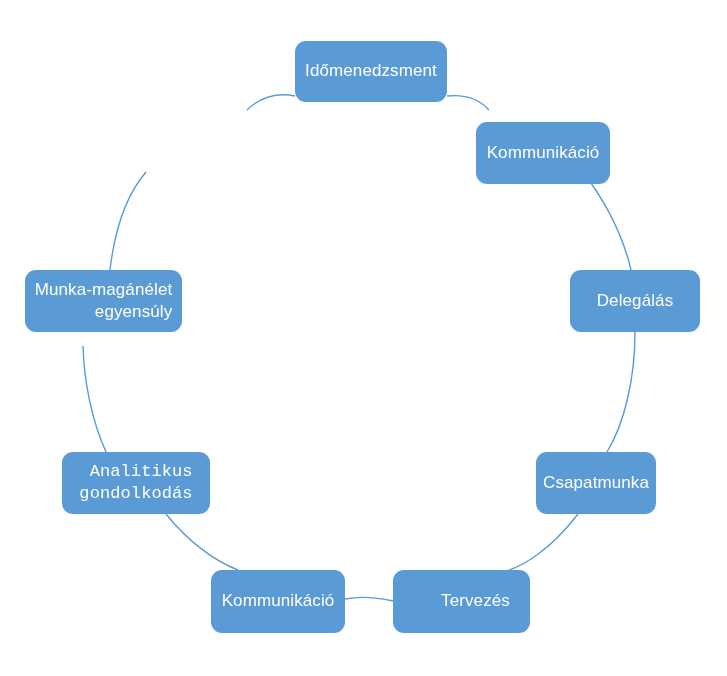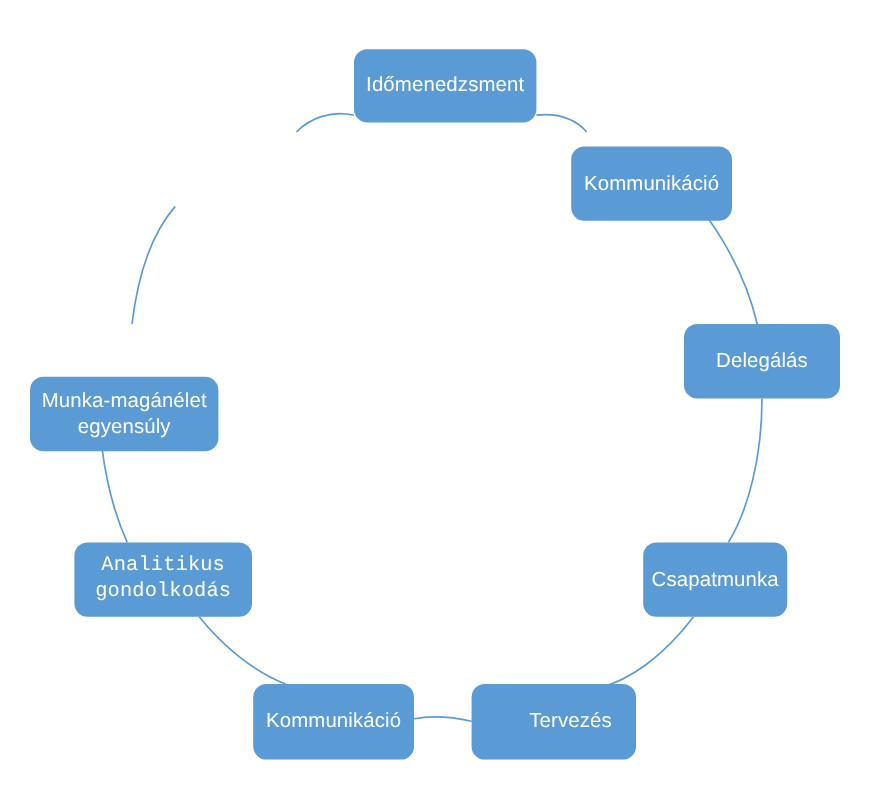--- a/index.html
+++ b/index.html
@@ -31,21 +31,21 @@
     pointer-events: none;
   }
   .cycle-node {
     position: absolute;
     box-sizing: border-box;
     background: #5b9bd5;
     border-radius: 11px;
     display: flex;
     align-items: center;
     justify-content: center;
-    text-align: center;
+    text-align: right;
     color: #ffffff;
     font-size: 17px;
     line-height: 1.32;
     font-weight: 400;
     letter-spacing: 0.1px;
     padding: 2px 8px;
     white-space: pre-line;
   }
   .node-label {
     display: block;
@@ -93,19 +93,19 @@
 
   <div class="cycle-node" style="left:211px; top:570px; width:134px; height:63px;">
     <span class="node-label">Kommunikáció</span>
   </div>
 
   <div class="cycle-node" style="left:62px; top:452px; width:148px; height:62px;font-family:Liberation Mono, monospace;">
     <span class="node-label">Analitikus
 gondolkodás</span>
   </div>
 
-  <div class="cycle-node" style="left:25px; top:270px; width:157px; height:62px;margin-top:44px;">
+  <div class="cycle-node" style="left:25px; top:270px; width:157px; height:62px;">
     <span class="node-label">Munka-magánélet
 egyensúly</span>
   </div>
 
 
 </div>
 
 </body></html>

